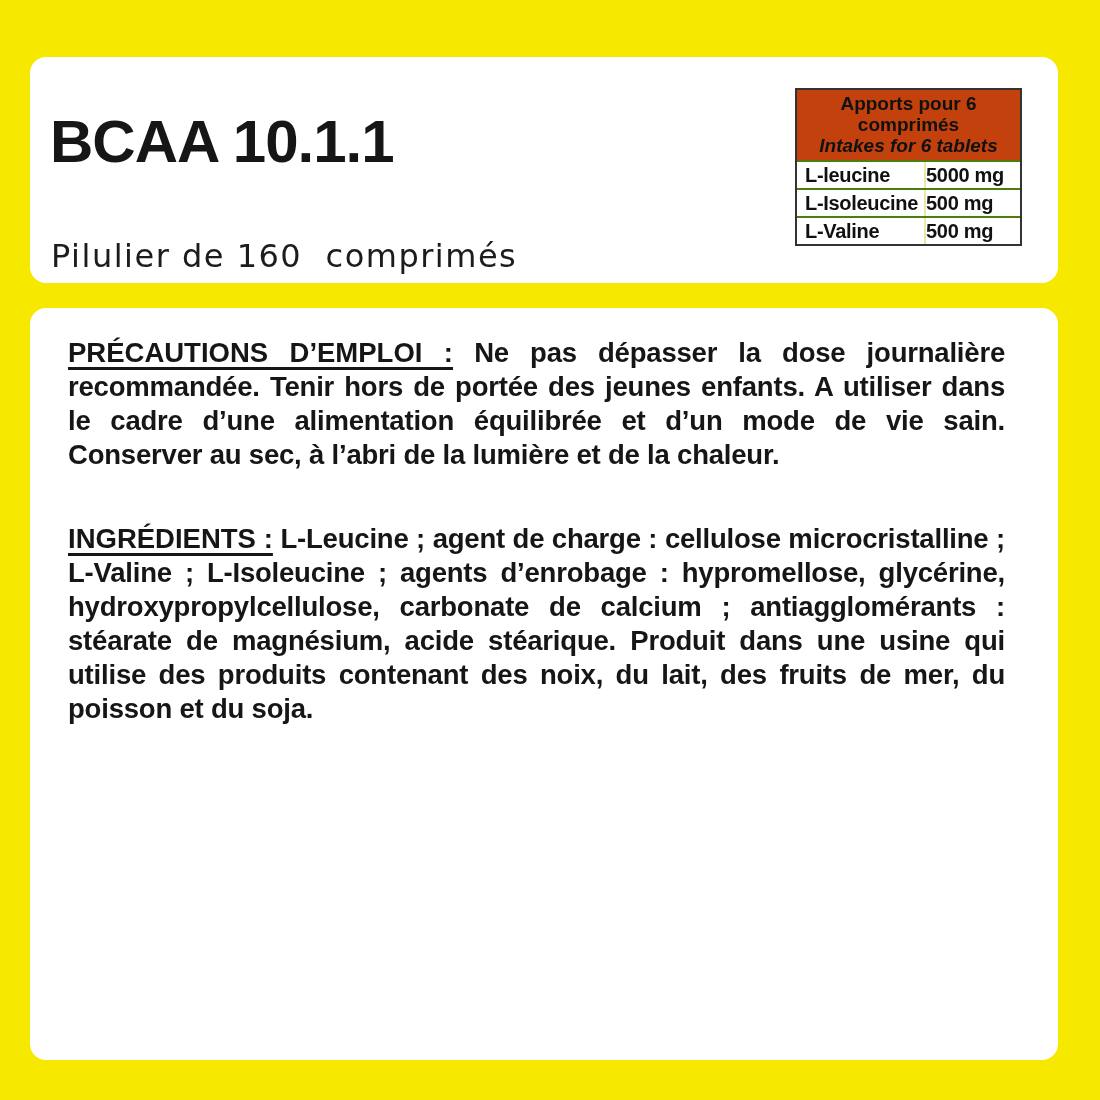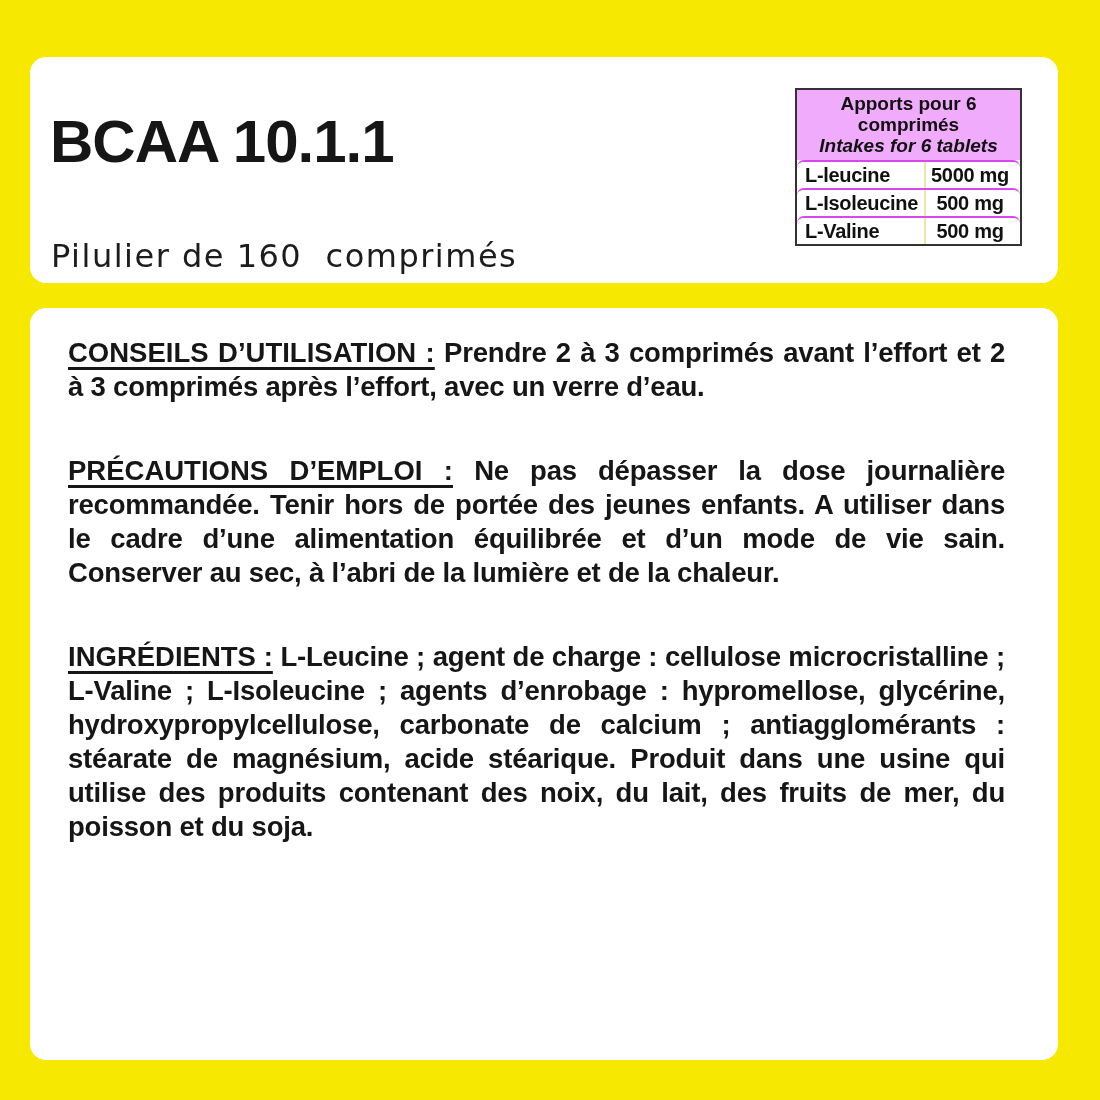--- a/index.html
+++ b/index.html
@@ -53,52 +53,51 @@
   .nutrition-table {
     position: absolute;
     top: 31px;
     right: 36px;
     width: 227px;
     border: 2px solid #333333;
     background: #ffffff;
     box-sizing: border-box;
   }
   .nutrition-header {
-    background: #f0abfc;
+    background: #c2410c;
     text-align: center;
     padding: 3px 14px 4px 14px;
     font-size: 19px;
     line-height: 21px;
     font-weight: bold;
     color: #111111;
   }
   .nutrition-header .fr { font-style: normal; }
   .nutrition-header .en { font-style: italic; }
   .nutrition-row {
     display: flex;
     align-items: center;
-    border-top: 2px solid #d946ef;
+    border-top: 2px solid #4d7c0f;
     height: 26px;
     font-size: 20px;
     font-weight: bold;
     color: #111111;
     letter-spacing: -0.3px;
-    border-radius: 7px;
   }
   .nutrition-row .name {
     flex: 1 1 auto;
     padding-left: 8px;
     border-right: 2px solid #ece7a6;
     align-self: stretch;
     display: flex;
     align-items: center;
   }
   .nutrition-row .amount {
     width: 88px;
-    text-align: center;
+    text-align: left;
     padding-right: 6px;
   }
   .text-area {
     position: absolute;
     left: 38px;
     top: 0;
     width: 937px;
   }
   .para {
     margin: 0 0 50px 0;
@@ -152,20 +151,19 @@
           </div>
         </td>
       </tr>
     </tbody>
   </table>
 </section>
 
 <section class="card card-main">
   <div class="text-area">
 
-    <p class="para"><span class="section-label">CONSEILS D’UTILISATION :</span> <span>Prendre 2 à 3 comprimés avant l’effort et 2 à 3 comprimés après l’effort, avec un verre d’eau.</span></p>
 
     <p class="para"><span class="section-label">PRÉCAUTIONS D’EMPLOI :</span> <span>Ne pas dépasser la dose journalière recommandée. Tenir hors de portée des jeunes enfants. A utiliser dans le cadre d’une alimentation équilibrée et d’un mode de vie sain. Conserver au sec, à l’abri de la lumière et de la chaleur.</span></p>
 
     <p class="para"><span class="section-label">INGRÉDIENTS :</span> <span>L-Leucine ; agent de charge : cellulose microcristalline ; L-Valine ; L-Isoleucine ; agents d’enrobage : hypromellose, glycérine, hydroxypropylcellulose, carbonate de calcium ; antiagglomérants : stéarate de magnésium, acide stéarique.</span> <span class="allergen-note">Produit dans une usine qui utilise des produits contenant des noix, du lait, des fruits de mer, du poisson et du soja.</span></p>
 
   </div>
 </section>
 
 </body></html>

